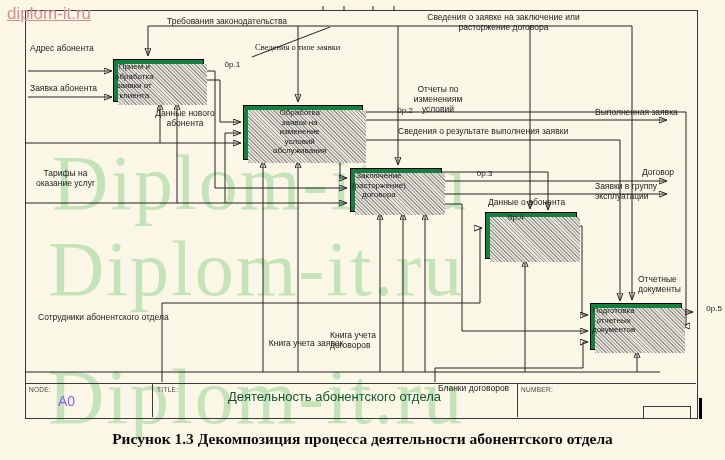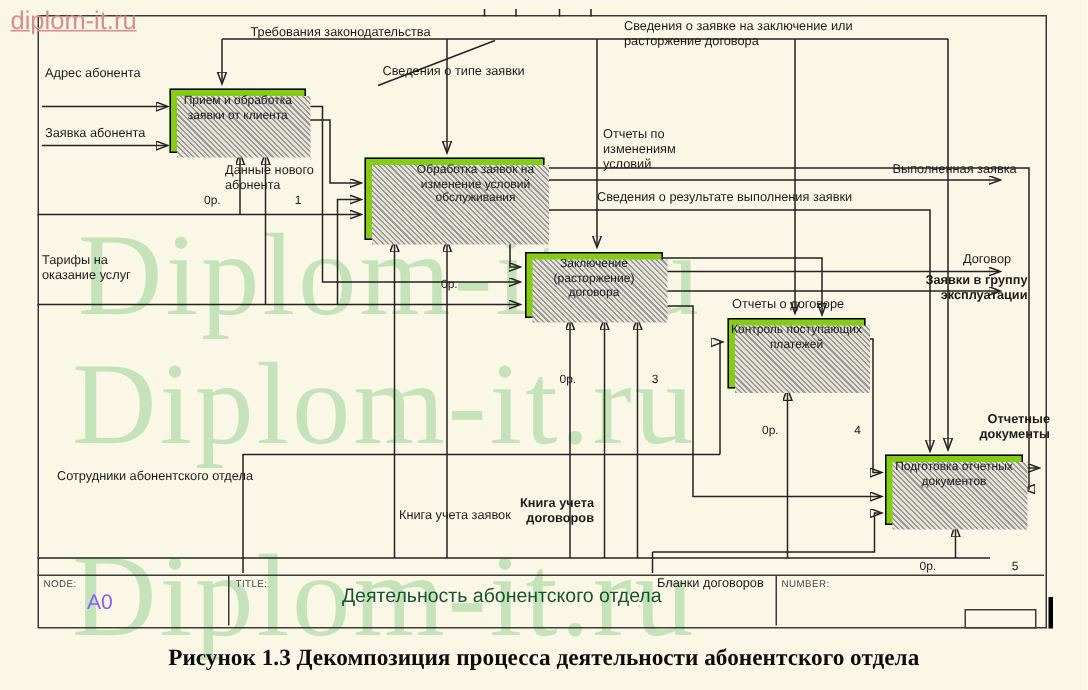--- a/index.html
+++ b/index.html
@@ -13,28 +13,28 @@
   
   .frame{position:absolute;left:25px;top:10px;width:671px;height:407px;border:1px solid #3a3a3a;z-index:2;}
   .footline{position:absolute;left:25px;top:383px;width:671px;height:0;border-top:1px solid #3a3a3a;z-index:2;}
   .fdiv{position:absolute;top:384px;width:0;height:33px;border-left:1px solid #3a3a3a;z-index:2;}
   .numbox{position:absolute;left:643px;top:406px;width:46px;height:11px;border:1px solid #3a3a3a;z-index:2;}
   .thickbar{position:absolute;left:699px;top:398px;width:3px;height:21px;background:#000;z-index:2;}
   .fldlabel{position:absolute;z-index:5;font-size:6.5px;color:#444;letter-spacing:.3px;}
   .nodeval{position:absolute;left:58px;top:393px;z-index:5;font-size:14px;color:#8b5cf6;}
   .titleval{position:absolute;left:152px;top:389px;width:365px;text-align:center;z-index:5;font-size:13px;color:#14532d;}
   
-  .abox{position:absolute;background:#84cc16;border:1.6px solid #000;z-index:4;display:flex;flex-direction:column;gap:48px;}
+  .abox{position:absolute;background:#15803d;border:1.6px solid #000;z-index:4;display:flex;flex-direction:row;gap:48px;}
   .abox::before{content:"";position:absolute;left:4px;top:4px;width:100%;height:100%;z-index:-1;
       background:repeating-linear-gradient(45deg,#9a9a9a 0 1px,#e6e2d4 1px 2.5px);}
   .btitle{flex:1;font-size:8px;line-height:1.2;text-align:center;padding:2px 1px 0;}
   .bfoot{display:flex;justify-content:space-between;font-size:8px;padding:0 2px 1px;margin-left:20px;}
   
-  .lbl{position:absolute;z-index:5;font-size:8.5px;line-height:1.18;}
-  .ctr{text-align:right;font-weight:bold;}
+  .lbl{position:absolute;z-index:5;font-size:8.5px;line-height:1.18;text-align:center;}
+  .ctr{text-align:left;}
   
   .wires{position:absolute;left:0;top:0;z-index:3;pointer-events:none;}
   .wires path{fill:none;stroke:#222;stroke-width:1;}
   
   .caption{position:absolute;left:0;top:430px;width:725px;text-align:center;z-index:5;
       font-family:"Liberation Serif",serif;font-weight:bold;font-size:15.5px;color:#0d0d0d;}
 </style>
 </head>
 <body>
 
@@ -74,21 +74,20 @@
       </div>
   </div>
   <div class="abox" style="left:350px;top:168px;width:90px;height:42px;">
     <div class="btitle">Заключение (расторжение) договора</div>
     <div class="bfoot">
         <span>0р.</span>
         <span>3</span>
       </div>
   </div>
   <div class="abox" style="left:485px;top:212px;width:90px;height:45px;">
-    <div class="btitle">Контроль поступающих платежей</div>
     <div class="bfoot">
         <span>0р.</span>
         <span>4</span>
       </div>
   </div>
   <div class="abox" style="left:590px;top:303px;width:90px;height:45px;">
     <div class="btitle">Подготовка отчетных документов</div>
     <div class="bfoot">
         <span>0р.</span>
         <span>5</span>
@@ -140,32 +139,32 @@
     <path d="M380,372 V213" marker-end="url(#ah)"></path>
     <path d="M403,372 V213" marker-end="url(#ah)"></path>
     <path d="M425,372 V213" marker-end="url(#ah)"></path>
     <path d="M525,372 V260" marker-end="url(#ah)"></path>
     <path d="M435,382 V368"></path>
     <path d="M435,368 H583 V342 H587" marker-end="url(#ah)"></path>
     <path d="M637,372 V351" marker-end="url(#ah)"></path>
   </svg>
 
   <div class="lbl" style="left:167px;top:16px;">Требования законодательства</div>
-  <div class="lbl" style="left:255px;top:42px;">Сведения о типе заявки</div>
+  <div class="lbl" style="left:255px;top:42px;font-family:Liberation Serif, serif;">Сведения о типе заявки</div>
   <div class="lbl" style="left:416px;top:12px;width:175px;">Сведения о заявке на заключение или расторжение договора</div>
   <div class="lbl" style="left:30px;top:43px;">Адрес абонента</div>
   <div class="lbl" style="left:30px;top:83px;">Заявка абонента</div>
   <div class="lbl" style="left:150px;top:108px;width:70px;">Данные нового абонента</div>
   <div class="lbl" style="left:28px;top:168px;width:75px;">Тарифы на оказание услуг</div>
   <div class="lbl" style="left:402px;top:84px;width:72px;">Отчеты по изменениям условий</div>
   <div class="lbl" style="left:398px;top:126px;">Сведения о результате выполнения заявки</div>
   <div class="lbl" style="left:595px;top:107px;">Выполненная заявка</div>
   <div class="lbl" style="left:642px;top:167px;">Договор</div>
   <div class="lbl ctr" style="left:595px;top:181px;width:90px;">Заявки в группу эксплуатации</div>
-  <div class="lbl" style="left:488px;top:197px;">Отчеты о договоре</div>
+  <div class="lbl" style="left:488px;top:197px;">Данные о абонента</div>
   <div class="lbl ctr" style="left:638px;top:274px;width:62px;">Отчетные документы</div>
   <div class="lbl" style="left:38px;top:312px;">Сотрудники абонентского отдела</div>
   <div class="lbl" style="left:266px;top:338px;width:80px;">Книга учета заявок</div>
   <div class="lbl ctr" style="left:330px;top:330px;width:66px;">Книга учета договоров</div>
   <div class="lbl" style="left:438px;top:353px;margin-top:30px;">Бланки договоров</div>
 
   <div class="caption">Рисунок 1.3 Декомпозиция процесса деятельности абонентского отдела</div>
 
 </div>
 

